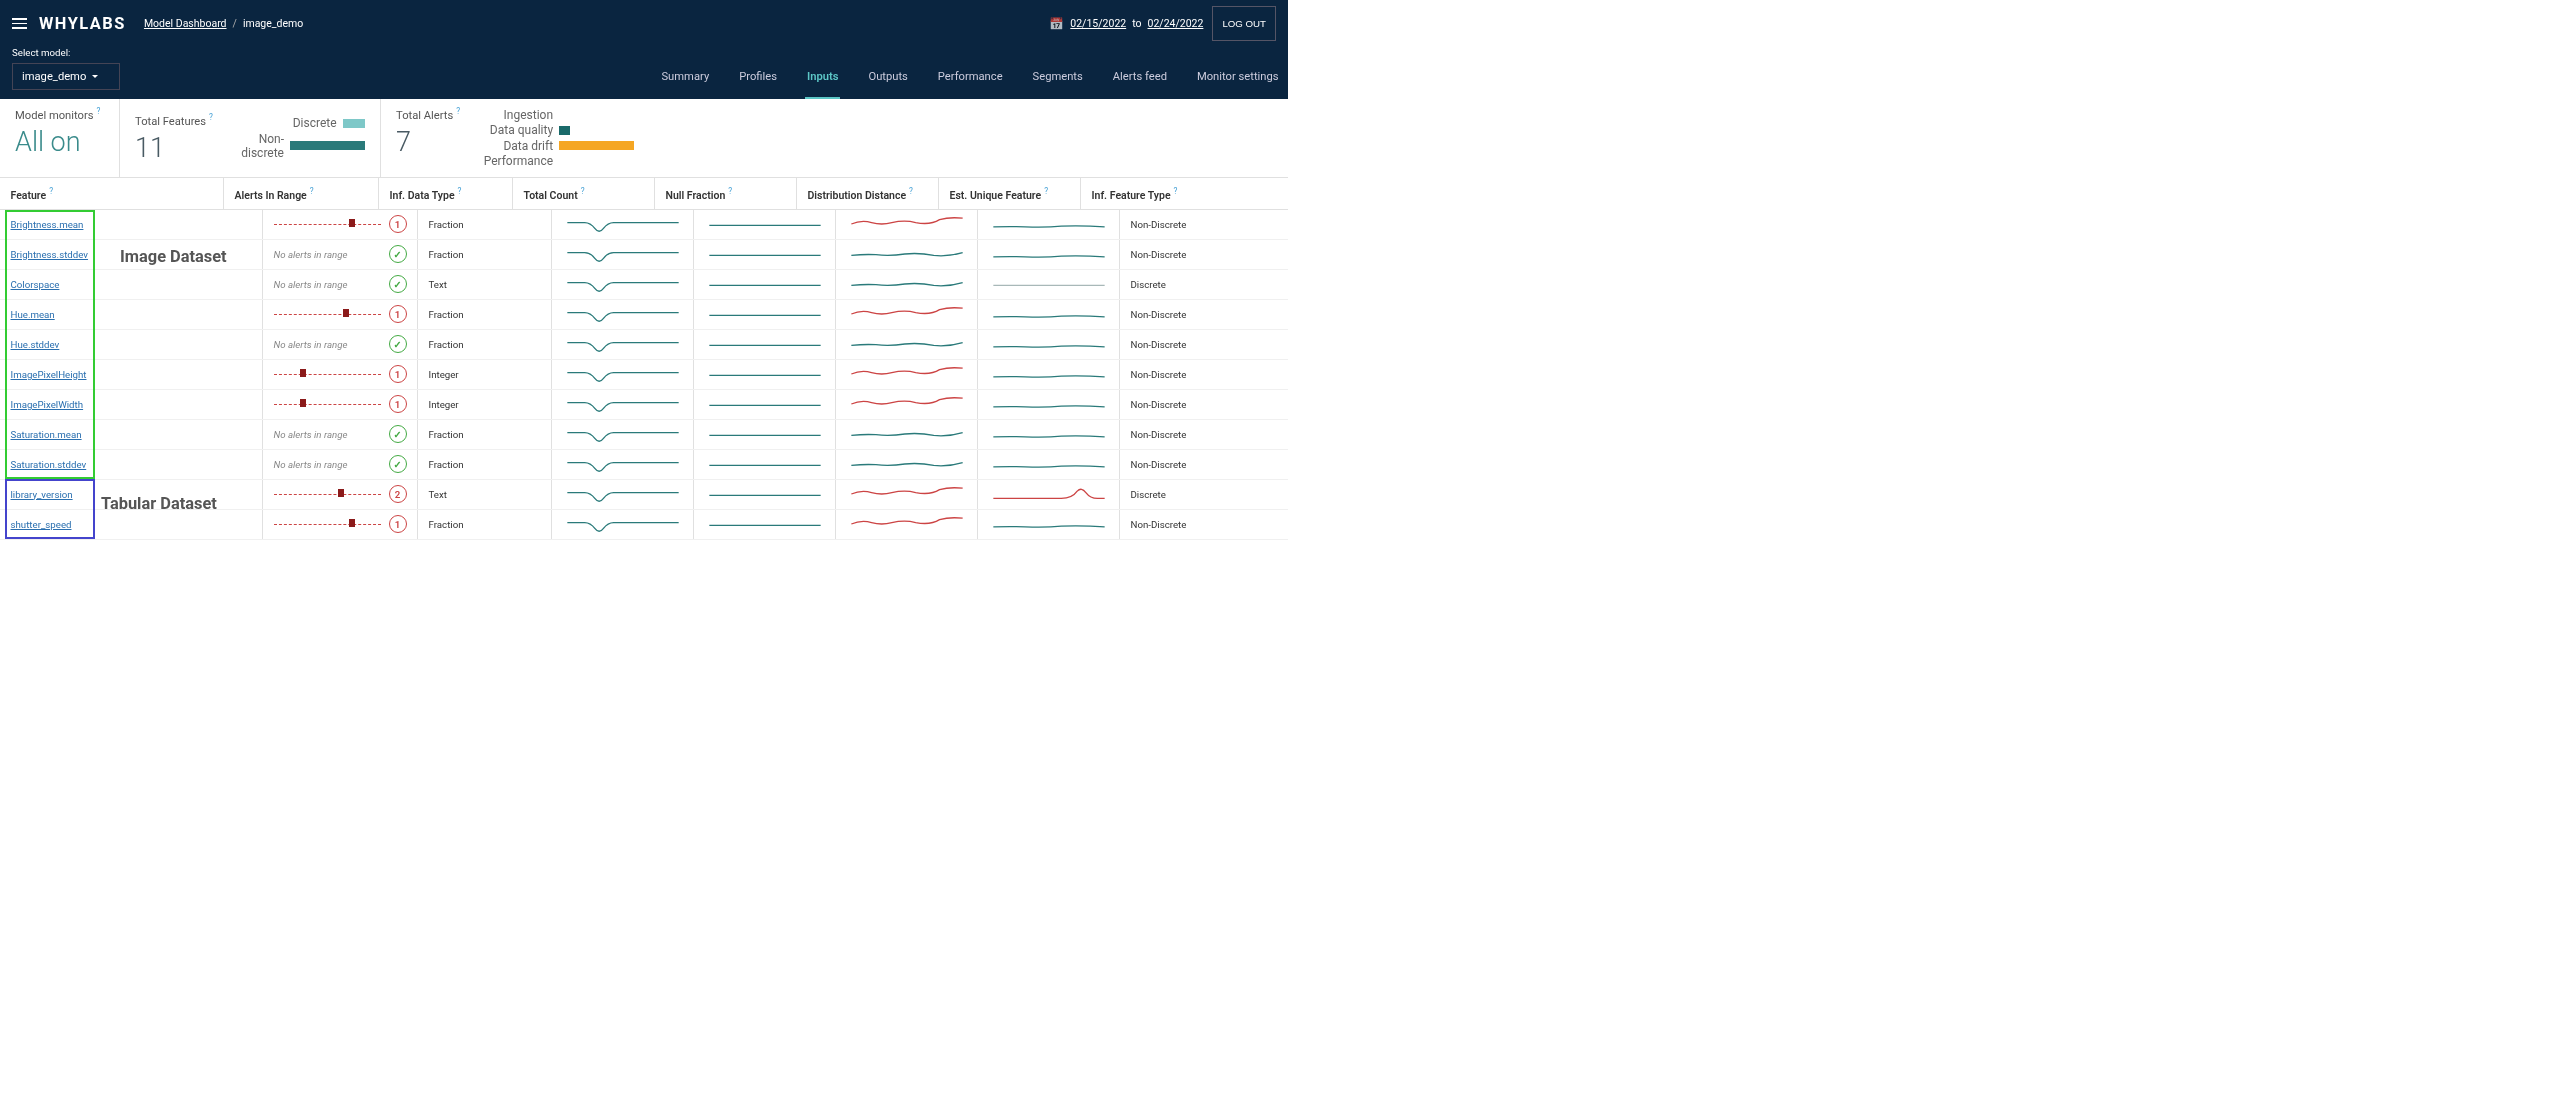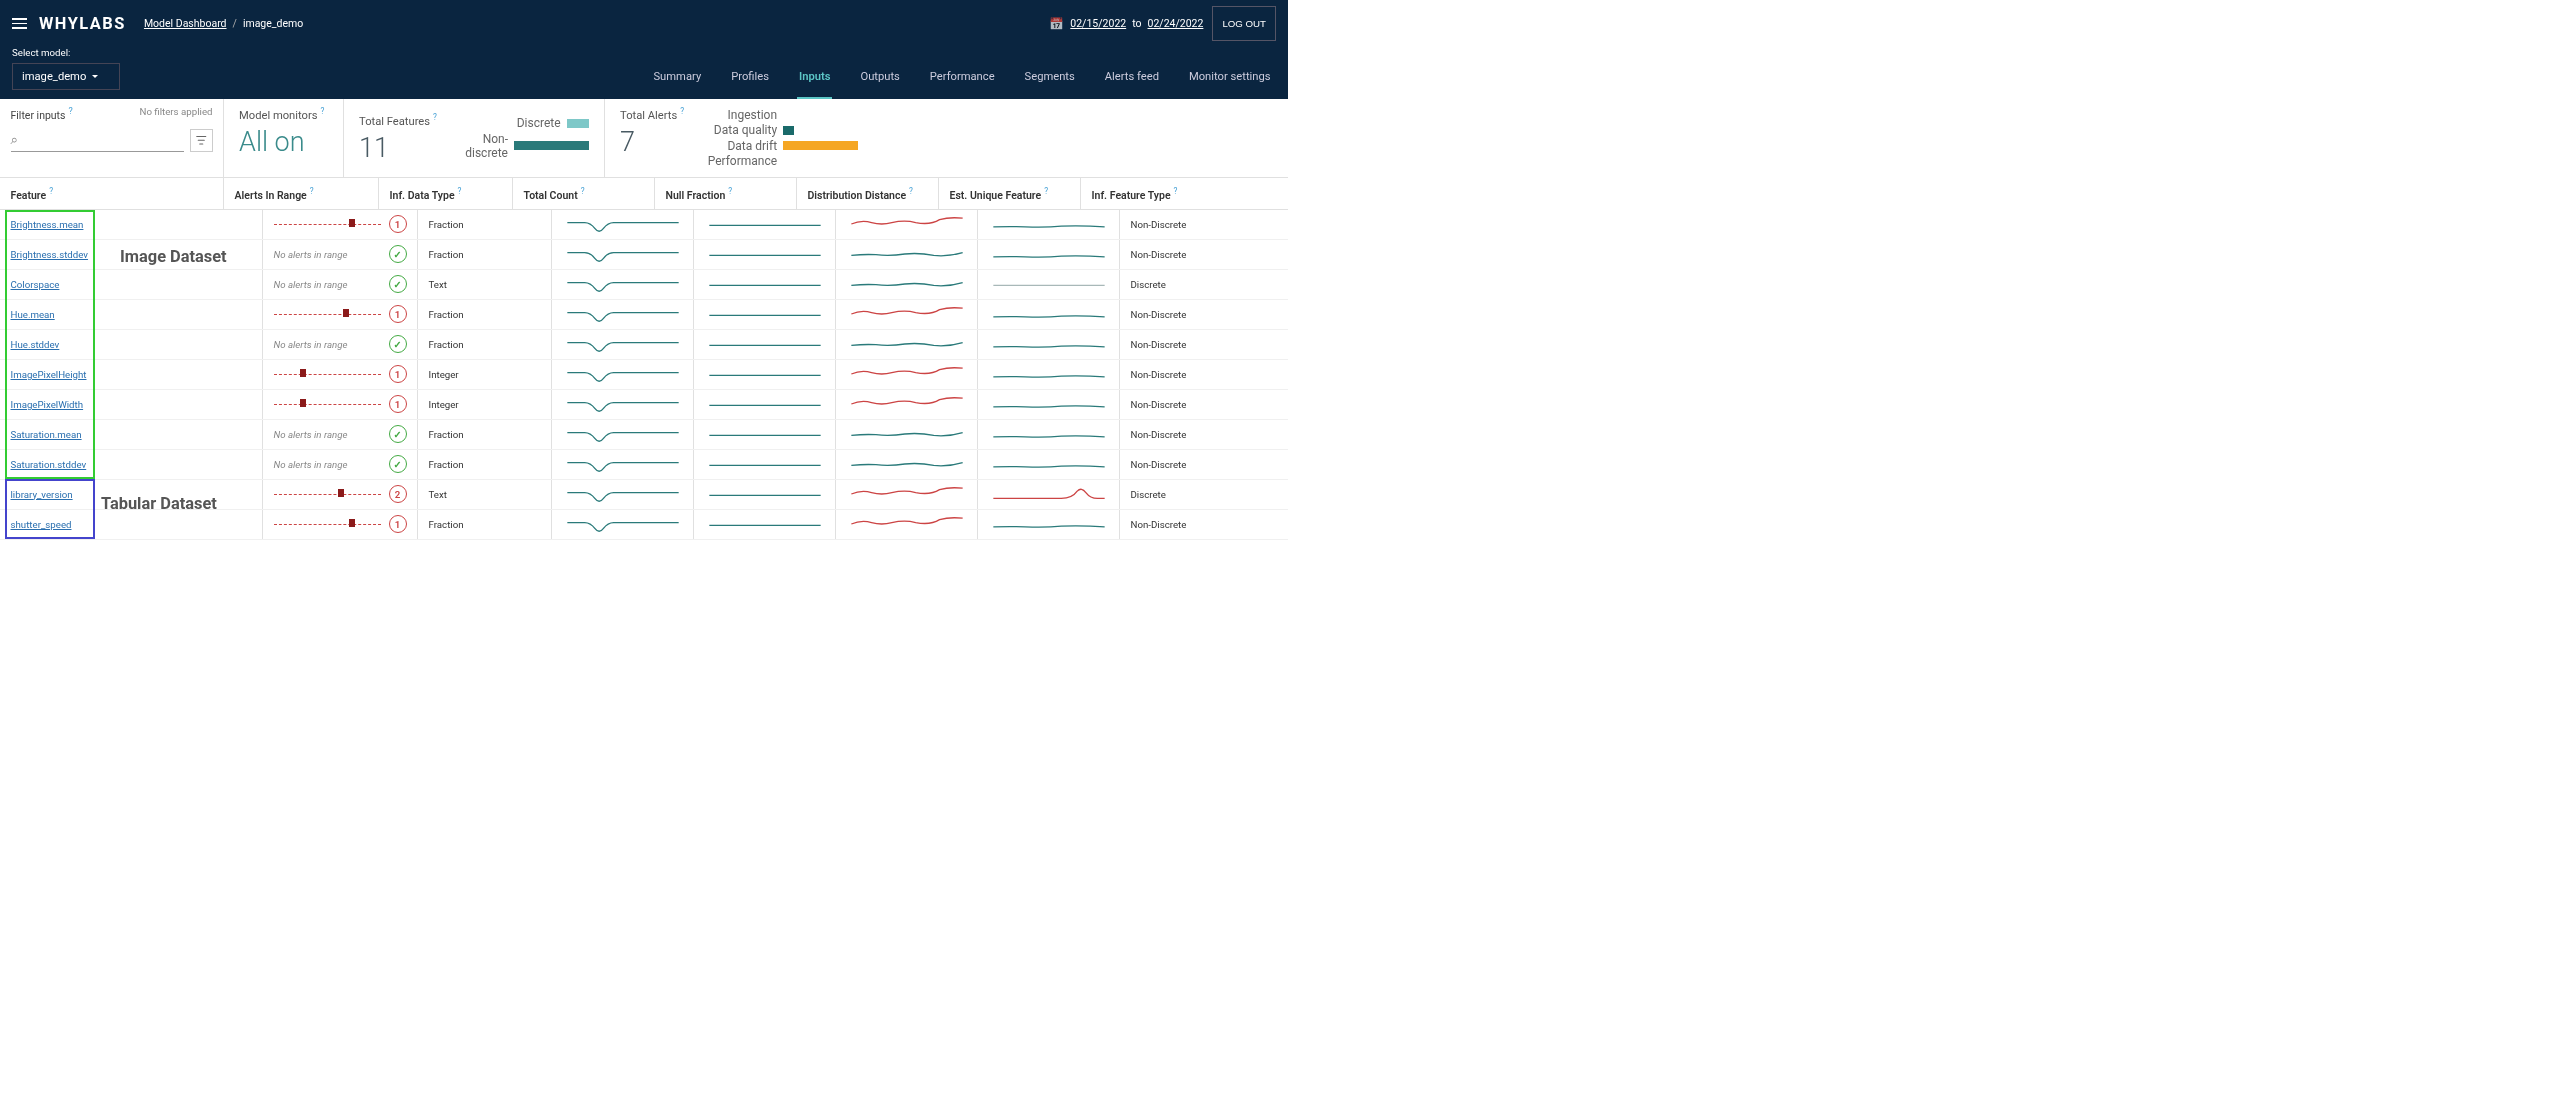--- a/index.html
+++ b/index.html
@@ -14,21 +14,21 @@
 .logo { font-size: 16.4px; font-weight: 700; letter-spacing: 1.5px; margin-right: 18px; color: #fff; }
 .breadcrumb { display: flex; align-items: center; gap: 6px; font-size: 10.5px; }
 .breadcrumb a { color: #fff; text-decoration: underline; }
 .breadcrumb .sep { color: #aaa; }
 .header-right { margin-left: auto; display: flex; align-items: center; gap: 9px; font-size: 10.5px; }
 .date-picker { display: flex; align-items: center; gap: 6px; }
 .date-underline { text-decoration: underline; }
 .logout-btn { border: 0.7px solid #556; padding: 11px 9px; background: transparent; color: #fff; cursor: pointer; font-size: 9.7px; }
 .cal-icon { font-size: 12px; opacity: 0.7; }
 
-.header-sub { display: flex; align-items: flex-end; padding: 0 16px 0 12px; }
+.header-sub { display: flex; align-items: flex-end; padding: 0 8px 0 12px; }
 .model-select-wrap { padding-bottom: 9px; }
 .select-label { font-size: 9.7px; margin-bottom: 4.5px; }
 .model-select { background: transparent; border: 0.7px solid #445; color: #fff; padding: 6px 21px 6px 9px; font-size: 11.2px; cursor: pointer; position: relative; display: inline-flex; align-items: center; gap: 6px; }
 .caret-down { border-left: 3.7px solid transparent; border-right: 3.7px solid transparent; border-top: 3.7px solid #fff; }
 
 .nav-tabs { margin-left: auto; display: flex; gap: 27px; }
 .nav-tab { padding: 9px 1.5px 13.4px; color: #ccd; cursor: pointer; font-size: 11.2px; border-bottom: 2.2px solid transparent; }
 .nav-tab.active { color: #5cc6c6; border-bottom-color: #5cc6c6; font-weight: 600; }
 
 
@@ -147,37 +147,20 @@
           <div class="nav-tab">Outputs</div>
           <div class="nav-tab">Performance</div>
           <div class="nav-tab">Segments</div>
           <div class="nav-tab">Alerts feed</div>
           <div class="nav-tab">Monitor settings</div>
         </div>
   </div>
 </div>
 
 <div class="summary-bar">
-  <div class="summary-left">
-    <div class="filter-head">
-      <span><span>Filter inputs</span><span class="q">?</span></span>
-      <span class="no-filters">No filters applied</span>
-    </div>
-    <div class="search-row">
-      <div class="search-input-wrap">
-        <span style="font-size:13.4px;margin-right:4.5px;opacity:.6">⌕</span>
-        <input class="search-input" style="">
-      </div>
-      <button class="filter-btn">
-        <svg width="10.5" height="10.5" viewBox="0 0 14 14">
-              <path d="M1 2h12M3 7h8M5 12h4" stroke="#666" stroke-width="1.5" stroke-linecap="round"></path>
-            </svg>
-      </button>
-    </div>
-  </div>
 
   <div class="summary-card card-model">
     <div class="title"><span>Model monitors</span><span class="q">?</span></div>
     <div class="big">All on</div>
   </div>
 
   <div class="summary-card card-features">
     <div class="left">
       <div class="title"><span>Total Features</span><span class="q">?</span></div>
       <div class="big dark">11</div>

